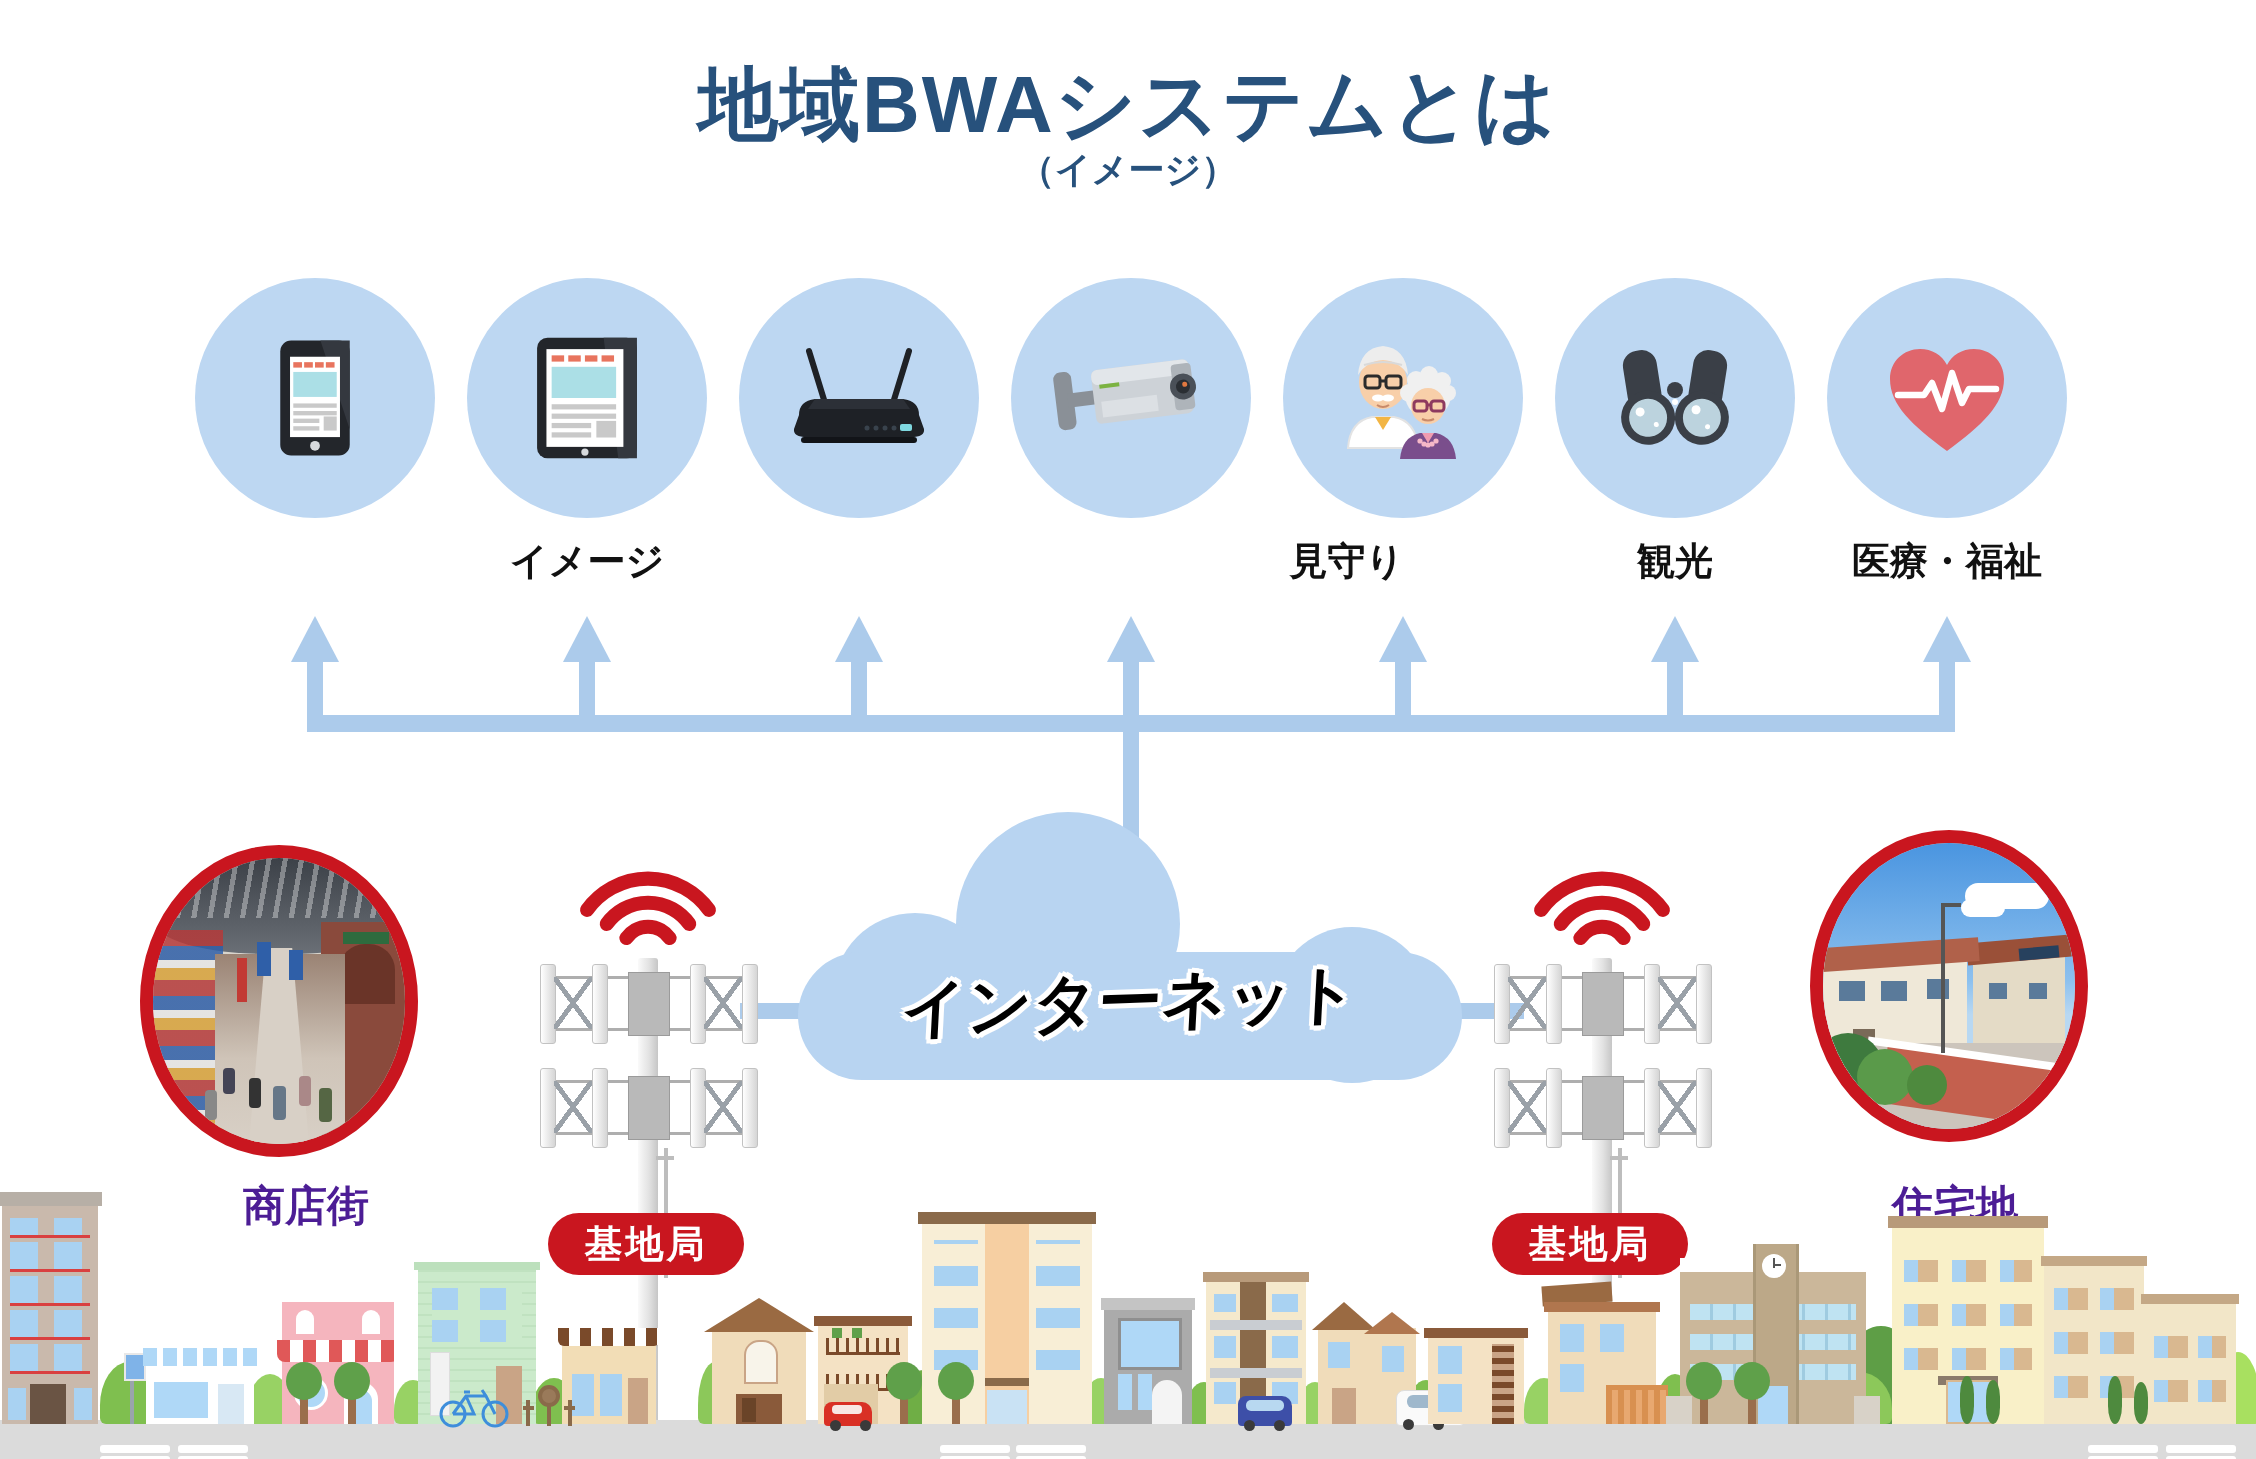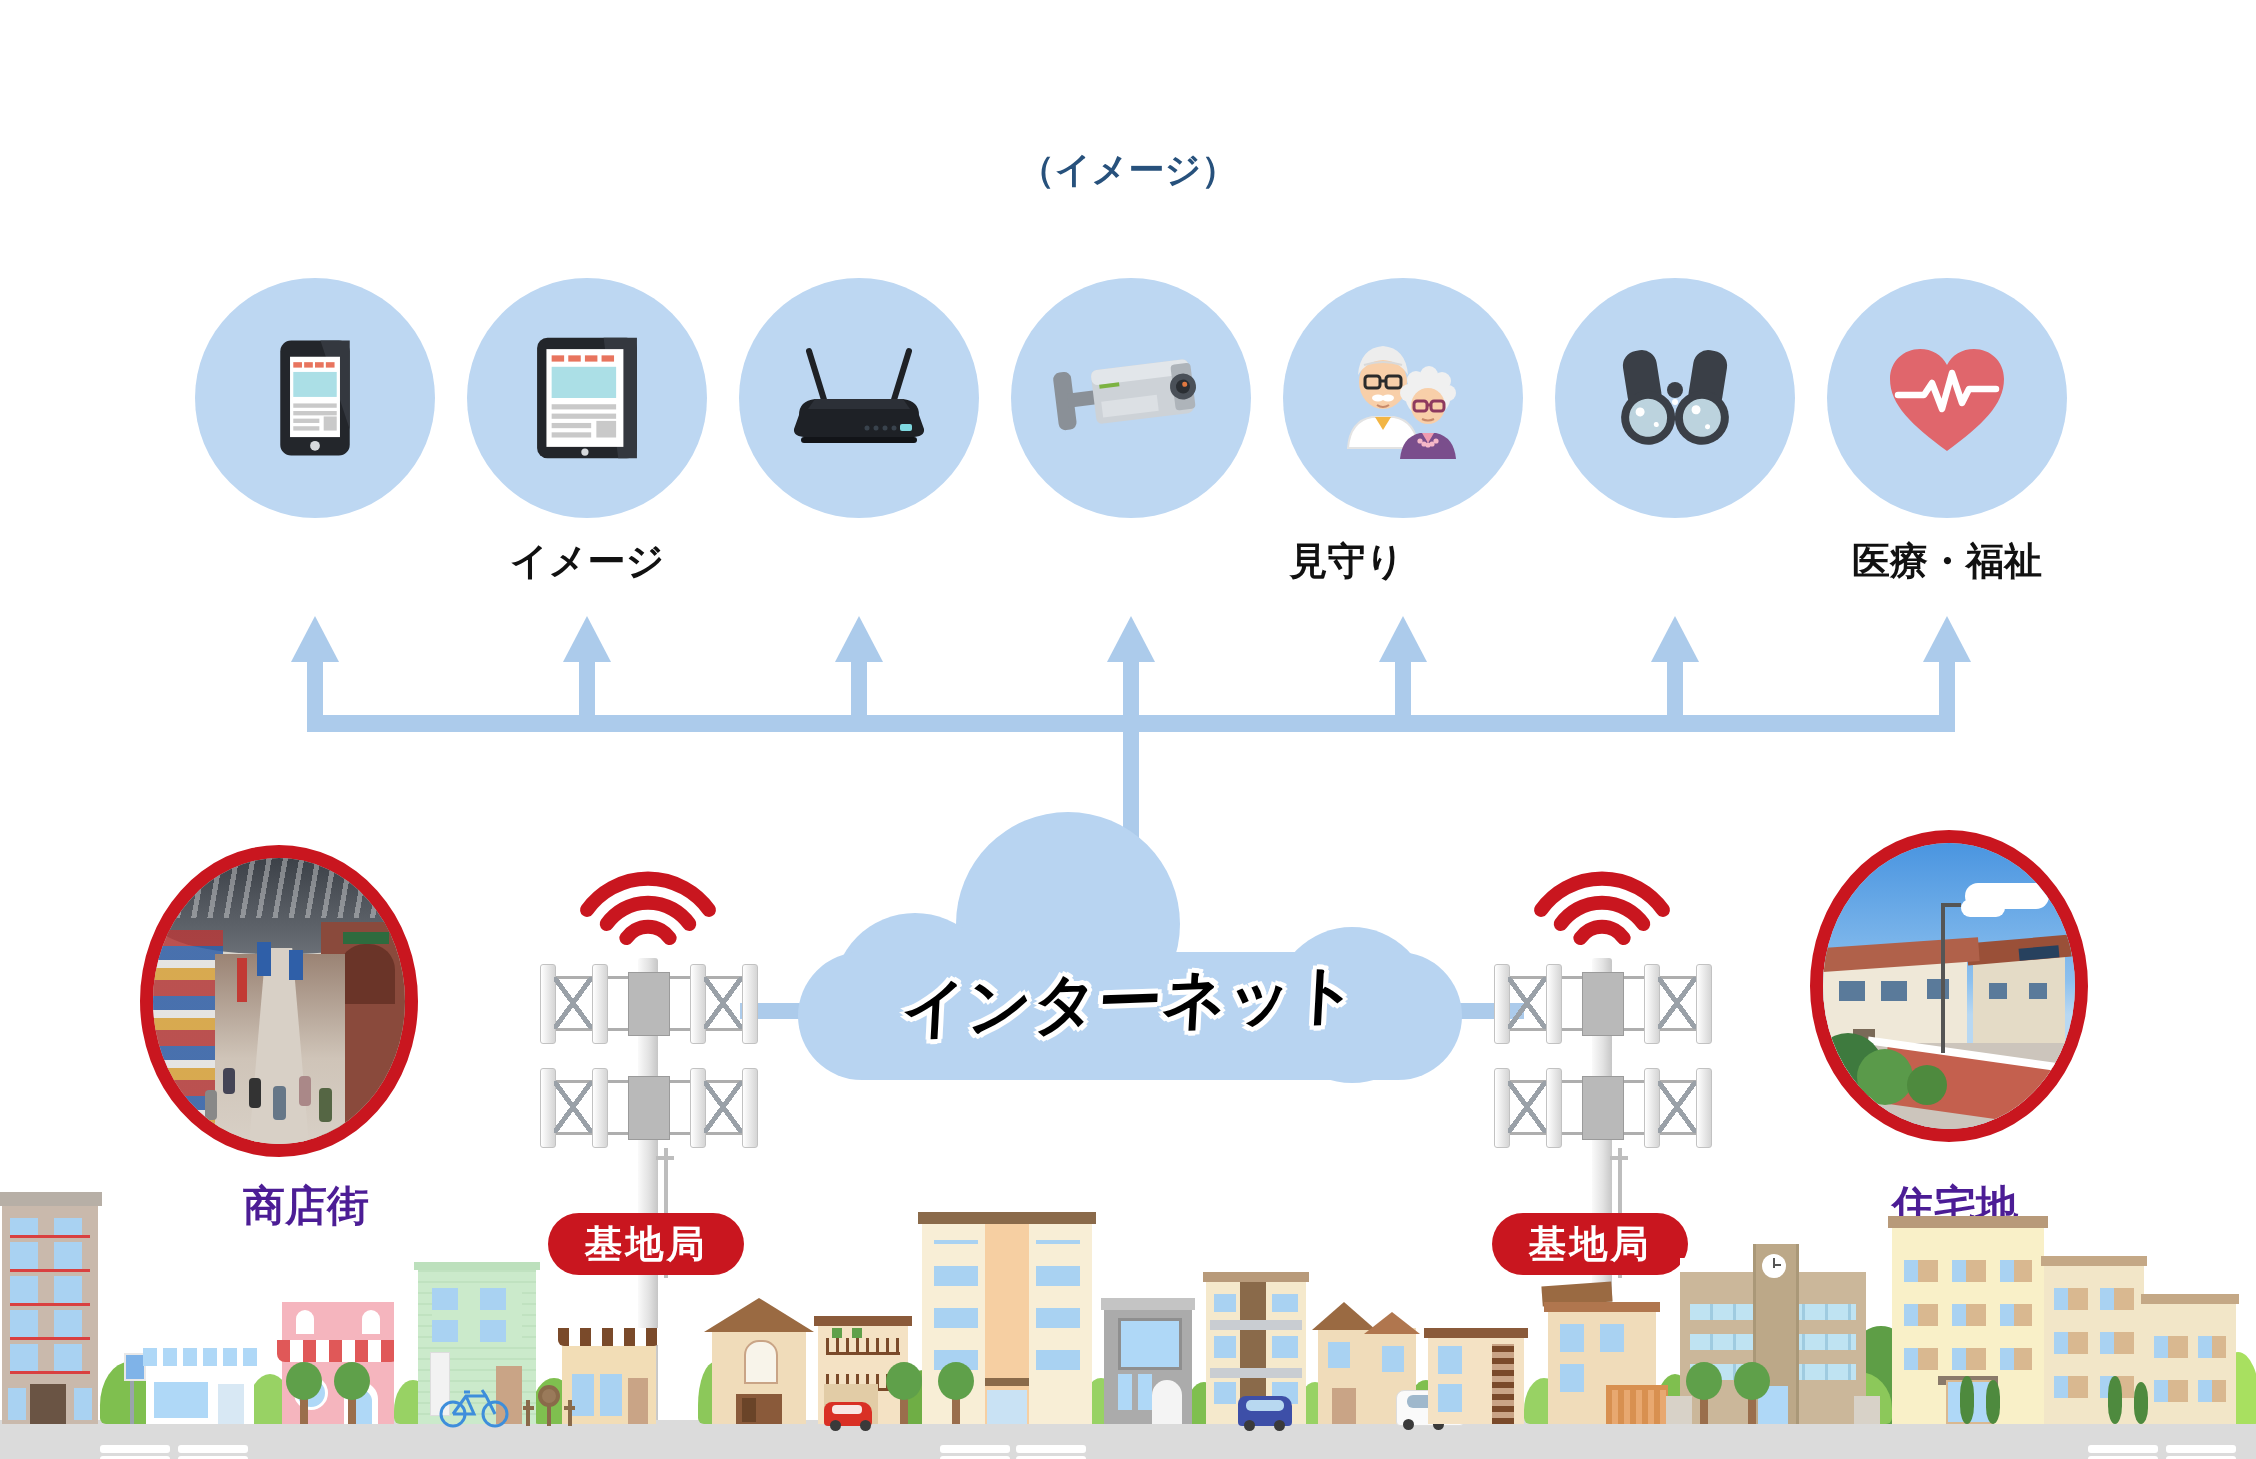--- a/index.html
+++ b/index.html
@@ -74,20 +74,21 @@
   .bench::before{content:"";position:absolute;left:0;top:11px;width:70px;height:7px;background:#fff;border-radius:3px;}
   .bench::after{content:"";position:absolute;left:8px;top:18px;width:6px;height:10px;background:#fff;box-shadow:48px 0 0 #fff;}
   .car{position:absolute;bottom:33px;border-radius:8px 10px 4px 4px;}
   .car::after{content:"";position:absolute;bottom:-5px;left:6px;width:11px;height:11px;border-radius:50%;background:#3a3a3a;box-shadow:30px 0 0 #3a3a3a;}
 </style>
 </head>
 <body>
 
 <div class="canvas">
 
+  <div class="title">地域BWAシステムとは</div>
   <div class="subtitle">（イメージ）</div>
 
   <div class="svc-circle" style="left:195px">
     <svg width="76" height="120" viewBox="0 0 70 110">
       <rect x="3" y="2" width="64" height="106" rx="10" fill="#23262B"></rect>
       <path d="M40 2 L67 2 L67 84 Z" fill="#34383F"></path>
       <rect x="12" y="17" width="46" height="74" fill="#fff"></rect>
       <g fill="#E8745E">
           <rect x="15" y="22" width="8" height="5"></rect>
           <rect x="25" y="22" width="8" height="5"></rect>
@@ -222,20 +223,21 @@
   </div>
   <div class="svc-circle" style="left:1827px">
     <svg width="150" height="132" viewBox="0 0 150 130">
       <path d="M75 118 C40 92 18 72 18 46 C18 28 32 16 48 16 C60 16 70 22 75 32 C80 22 90 16 102 16 C118 16 132 28 132 46 C132 72 110 92 75 118 Z" fill="#E0666C"></path>
       <polyline points="26,62 52,62 60,50 70,76 80,40 90,70 97,56 124,56" fill="none" stroke="#fff" stroke-width="6.5" stroke-linecap="round" stroke-linejoin="round"></polyline>
     </svg>
   </div>
 
   <div class="svc-label" style="left:437px">イメージ</div>
   <div class="svc-label" style="left:1197px">見守り</div>
+  <div class="svc-label" style="left:1525px">観光</div>
   <div class="svc-label" style="left:1797px">医療・福祉</div>
 
   <div class="up-arrow" style="left:291px">
       <div class="head"></div>
       <div class="stem"></div>
     </div>
   <div class="up-arrow" style="left:563px">
       <div class="head"></div>
       <div class="stem"></div>
     </div>

